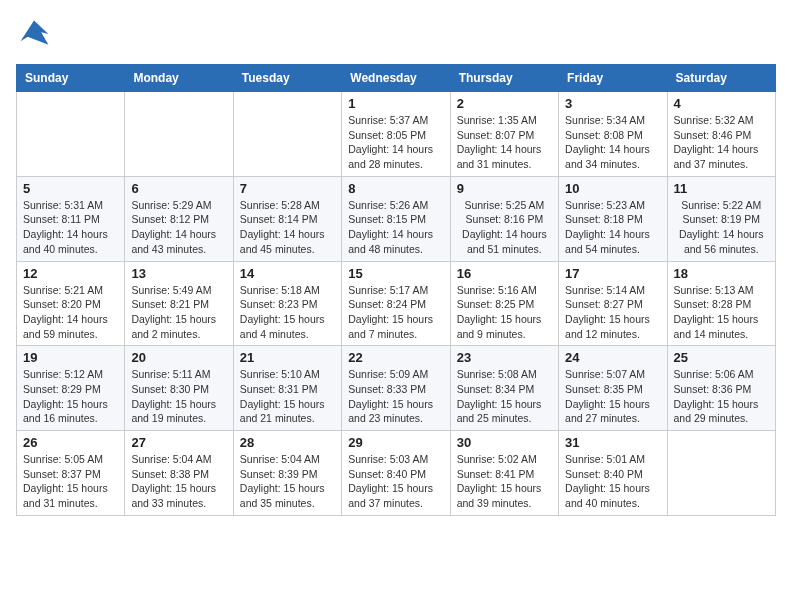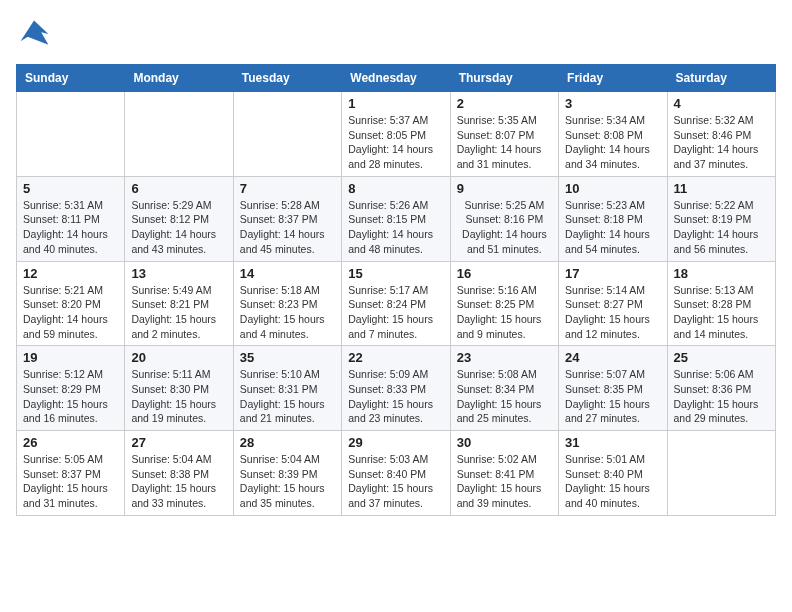--- a/index.html
+++ b/index.html
@@ -123,21 +123,21 @@
         <td class="empty-cell"></td>
         <td>
           <span class="day-number">1</span>
           <div class="day-info" style="white-space: pre-line;">Sunrise: 5:37 AM
 Sunset: 8:05 PM
 Daylight: 14 hours
 and 28 minutes.</div>
         </td>
         <td>
           <span class="day-number">2</span>
-          <div class="day-info" style="white-space: pre-line;">Sunrise: 5:35 AM
+          <div class="day-info" style="white-space: pre-line;">Sunrise: 1:35 AM
 Sunset: 8:07 PM
 Daylight: 14 hours
 and 31 minutes.</div>
         </td>
         <td>
           <span class="day-number">3</span>
           <div class="day-info" style="white-space: pre-line;">Sunrise: 5:34 AM
 Sunset: 8:08 PM
 Daylight: 14 hours
 and 34 minutes.</div>
@@ -161,21 +161,21 @@
         <td>
           <span class="day-number">6</span>
           <div class="day-info" style="white-space: pre-line;">Sunrise: 5:29 AM
 Sunset: 8:12 PM
 Daylight: 14 hours
 and 43 minutes.</div>
         </td>
         <td>
           <span class="day-number">7</span>
           <div class="day-info" style="white-space: pre-line;">Sunrise: 5:28 AM
-Sunset: 8:37 PM
+Sunset: 8:14 PM
 Daylight: 14 hours
 and 45 minutes.</div>
         </td>
         <td>
           <span class="day-number">8</span>
           <div class="day-info" style="white-space: pre-line;">Sunrise: 5:26 AM
 Sunset: 8:15 PM
 Daylight: 14 hours
 and 48 minutes.</div>
         </td>
@@ -188,21 +188,21 @@
         </td>
         <td>
           <span class="day-number">10</span>
           <div class="day-info" style="white-space: pre-line;">Sunrise: 5:23 AM
 Sunset: 8:18 PM
 Daylight: 14 hours
 and 54 minutes.</div>
         </td>
         <td>
           <span class="day-number">11</span>
-          <div class="day-info" style="white-space: pre-line;">Sunrise: 5:22 AM
+          <div class="day-info" style="white-space: pre-line; text-align: center;">Sunrise: 5:22 AM
 Sunset: 8:19 PM
 Daylight: 14 hours
 and 56 minutes.</div>
         </td>
       </tr>
       <tr>
         <td>
           <span class="day-number">12</span>
           <div class="day-info" style="white-space: pre-line;">Sunrise: 5:21 AM
 Sunset: 8:20 PM
@@ -261,21 +261,21 @@
 and 16 minutes.</div>
         </td>
         <td>
           <span class="day-number">20</span>
           <div class="day-info" style="white-space: pre-line;">Sunrise: 5:11 AM
 Sunset: 8:30 PM
 Daylight: 15 hours
 and 19 minutes.</div>
         </td>
         <td>
-          <span class="day-number">35</span>
+          <span class="day-number">21</span>
           <div class="day-info" style="white-space: pre-line;">Sunrise: 5:10 AM
 Sunset: 8:31 PM
 Daylight: 15 hours
 and 21 minutes.</div>
         </td>
         <td>
           <span class="day-number">22</span>
           <div class="day-info" style="white-space: pre-line;">Sunrise: 5:09 AM
 Sunset: 8:33 PM
 Daylight: 15 hours

